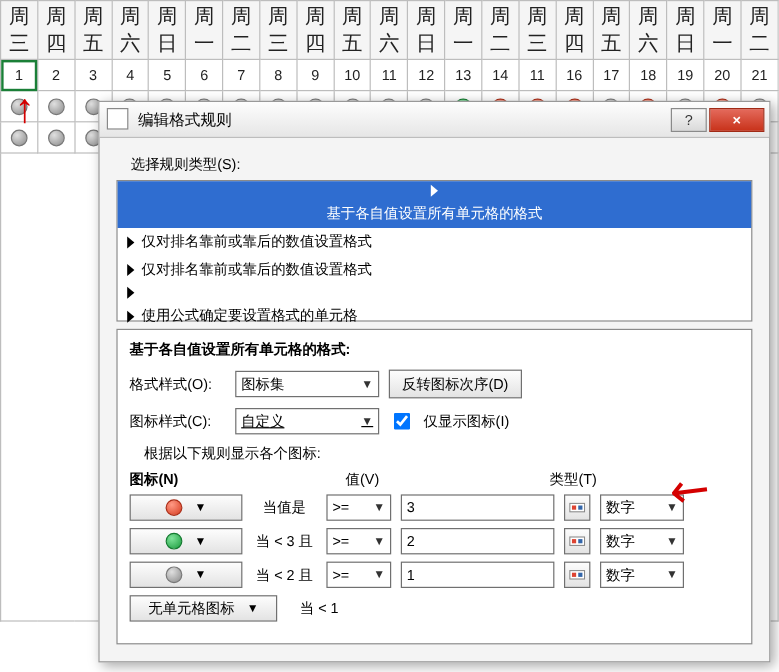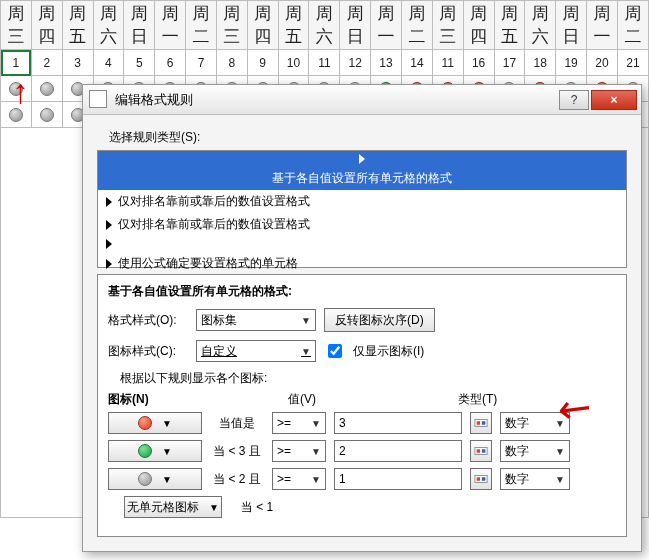--- a/index.html
+++ b/index.html
@@ -290,21 +290,21 @@
               </svg>
             </div>
             <div class="select" style="min-width:70px;">
               <span>数字</span>
               <span class="caret">▼</span>
             </div>
           </div>
         </div>
 
       <div class="irow">
-        <div class="iconpick" style="width:98px;margin-left:16px;">
+        <div class="iconpick" style="width:123px;">
           <span>无单元格图标</span>
             <span class="caret">▼</span>
         </div>
         <span class="cond">当 &lt; 1</span>
       </div>
     </div>
   </div>
   <div class="diagarrow">↙</div>
 </div>
 

